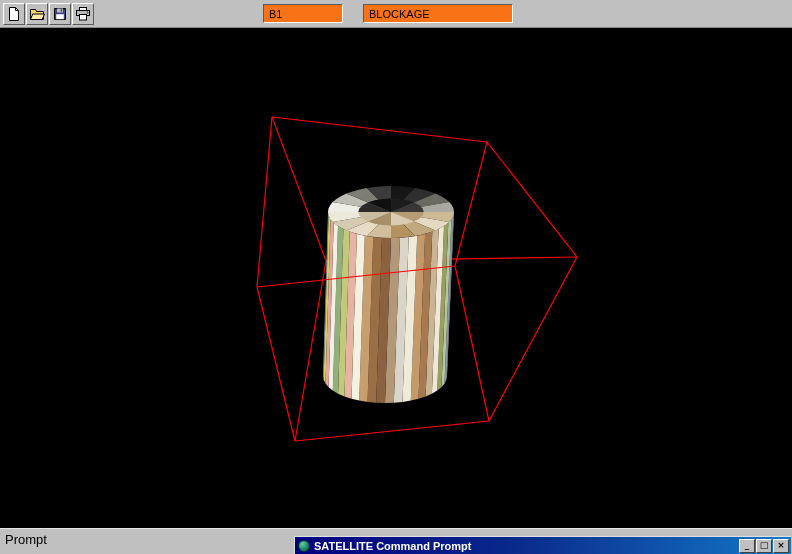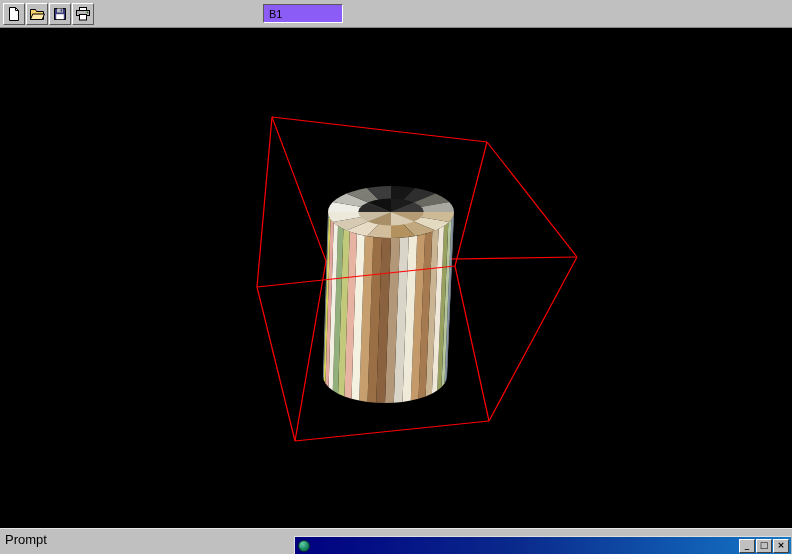--- a/index.html
+++ b/index.html
@@ -14,21 +14,21 @@
     padding:2px 3px;background:#c0c0c0;border-bottom:1px solid #868686;
   }
   .tb-btn{
     width:22px;height:22px;margin-right:1px;padding:0;
     background:#c0c0c0;border:1px solid;border-color:#ffffff #5a5a5a #5a5a5a #ffffff;
     display:flex;align-items:center;justify-content:center;cursor:default;
   }
   .tb-btn svg{display:block;}
   .tb-field{
     height:15px;border:1px solid;border-color:#5a5a5a #ffffff #ffffff #5a5a5a;
-    background:#8b5cf6;color:#000;
+    background:#f97316;color:#000;
     font:11px "Liberation Sans",sans-serif;padding:1px 5px;
   }
   #field1{margin-left:168px;width:68px;}
   #field2{margin-left:20px;width:138px;}
   
   .viewport{height:500px;background:#000000;position:relative;}
   .viewport svg{display:block;}
   
   .statusbar{
     height:26px;box-sizing:border-box;background:#c0c0c0;
@@ -97,20 +97,21 @@
         <svg width="16" height="16" viewBox="0 0 16 16">
           <rect x="4.5" y="1.5" width="7" height="3" fill="#ffffff" stroke="#000000"></rect>
           <rect x="1.5" y="4.5" width="13" height="5" fill="#b9b9b9" stroke="#000000"></rect>
           <rect x="4.5" y="8.5" width="7" height="5.5" fill="#ffffff" stroke="#000000"></rect>
           <circle cx="12.5" cy="6.5" r="0.9" fill="#2a6a2a"></circle>
         </svg>
       </span>
     </button>
 
     <input id="field1" class="tb-field" type="text" value="B1" style="">
+    <input id="field2" class="tb-field" type="text" value="BLOCKAGE" style="">
   </div>
 
   <div class="viewport" id="viewport">
       <svg width="792" height="500">
         <rect width="792" height="500" fill="#000000"></rect>
         <g>
           <line x1="326" y1="233" x2="272" y2="89" stroke="#ff0000" stroke-width="1.2"></line>
           <line x1="326" y1="233" x2="577" y2="229" stroke="#ff0000" stroke-width="1.2"></line>
           <line x1="326" y1="233" x2="295" y2="413" stroke="#ff0000" stroke-width="1.2"></line>
         </g>
@@ -175,20 +176,21 @@
         </g>
       </svg>
     </div>
 
   <div class="statusbar">
     <span>Prompt</span>
   </div>
 
   <div class="popup">
     <span class="popup-icon"></span>
+    <span class="popup-title">SATELLITE Command Prompt</span>
     <span class="cap-btns">
       <button class="cap-btn">_</button>
       <button class="cap-btn">□</button>
       <button class="cap-btn">×</button>
     </span>
   </div>
 
 </div>
 
 </body></html>

